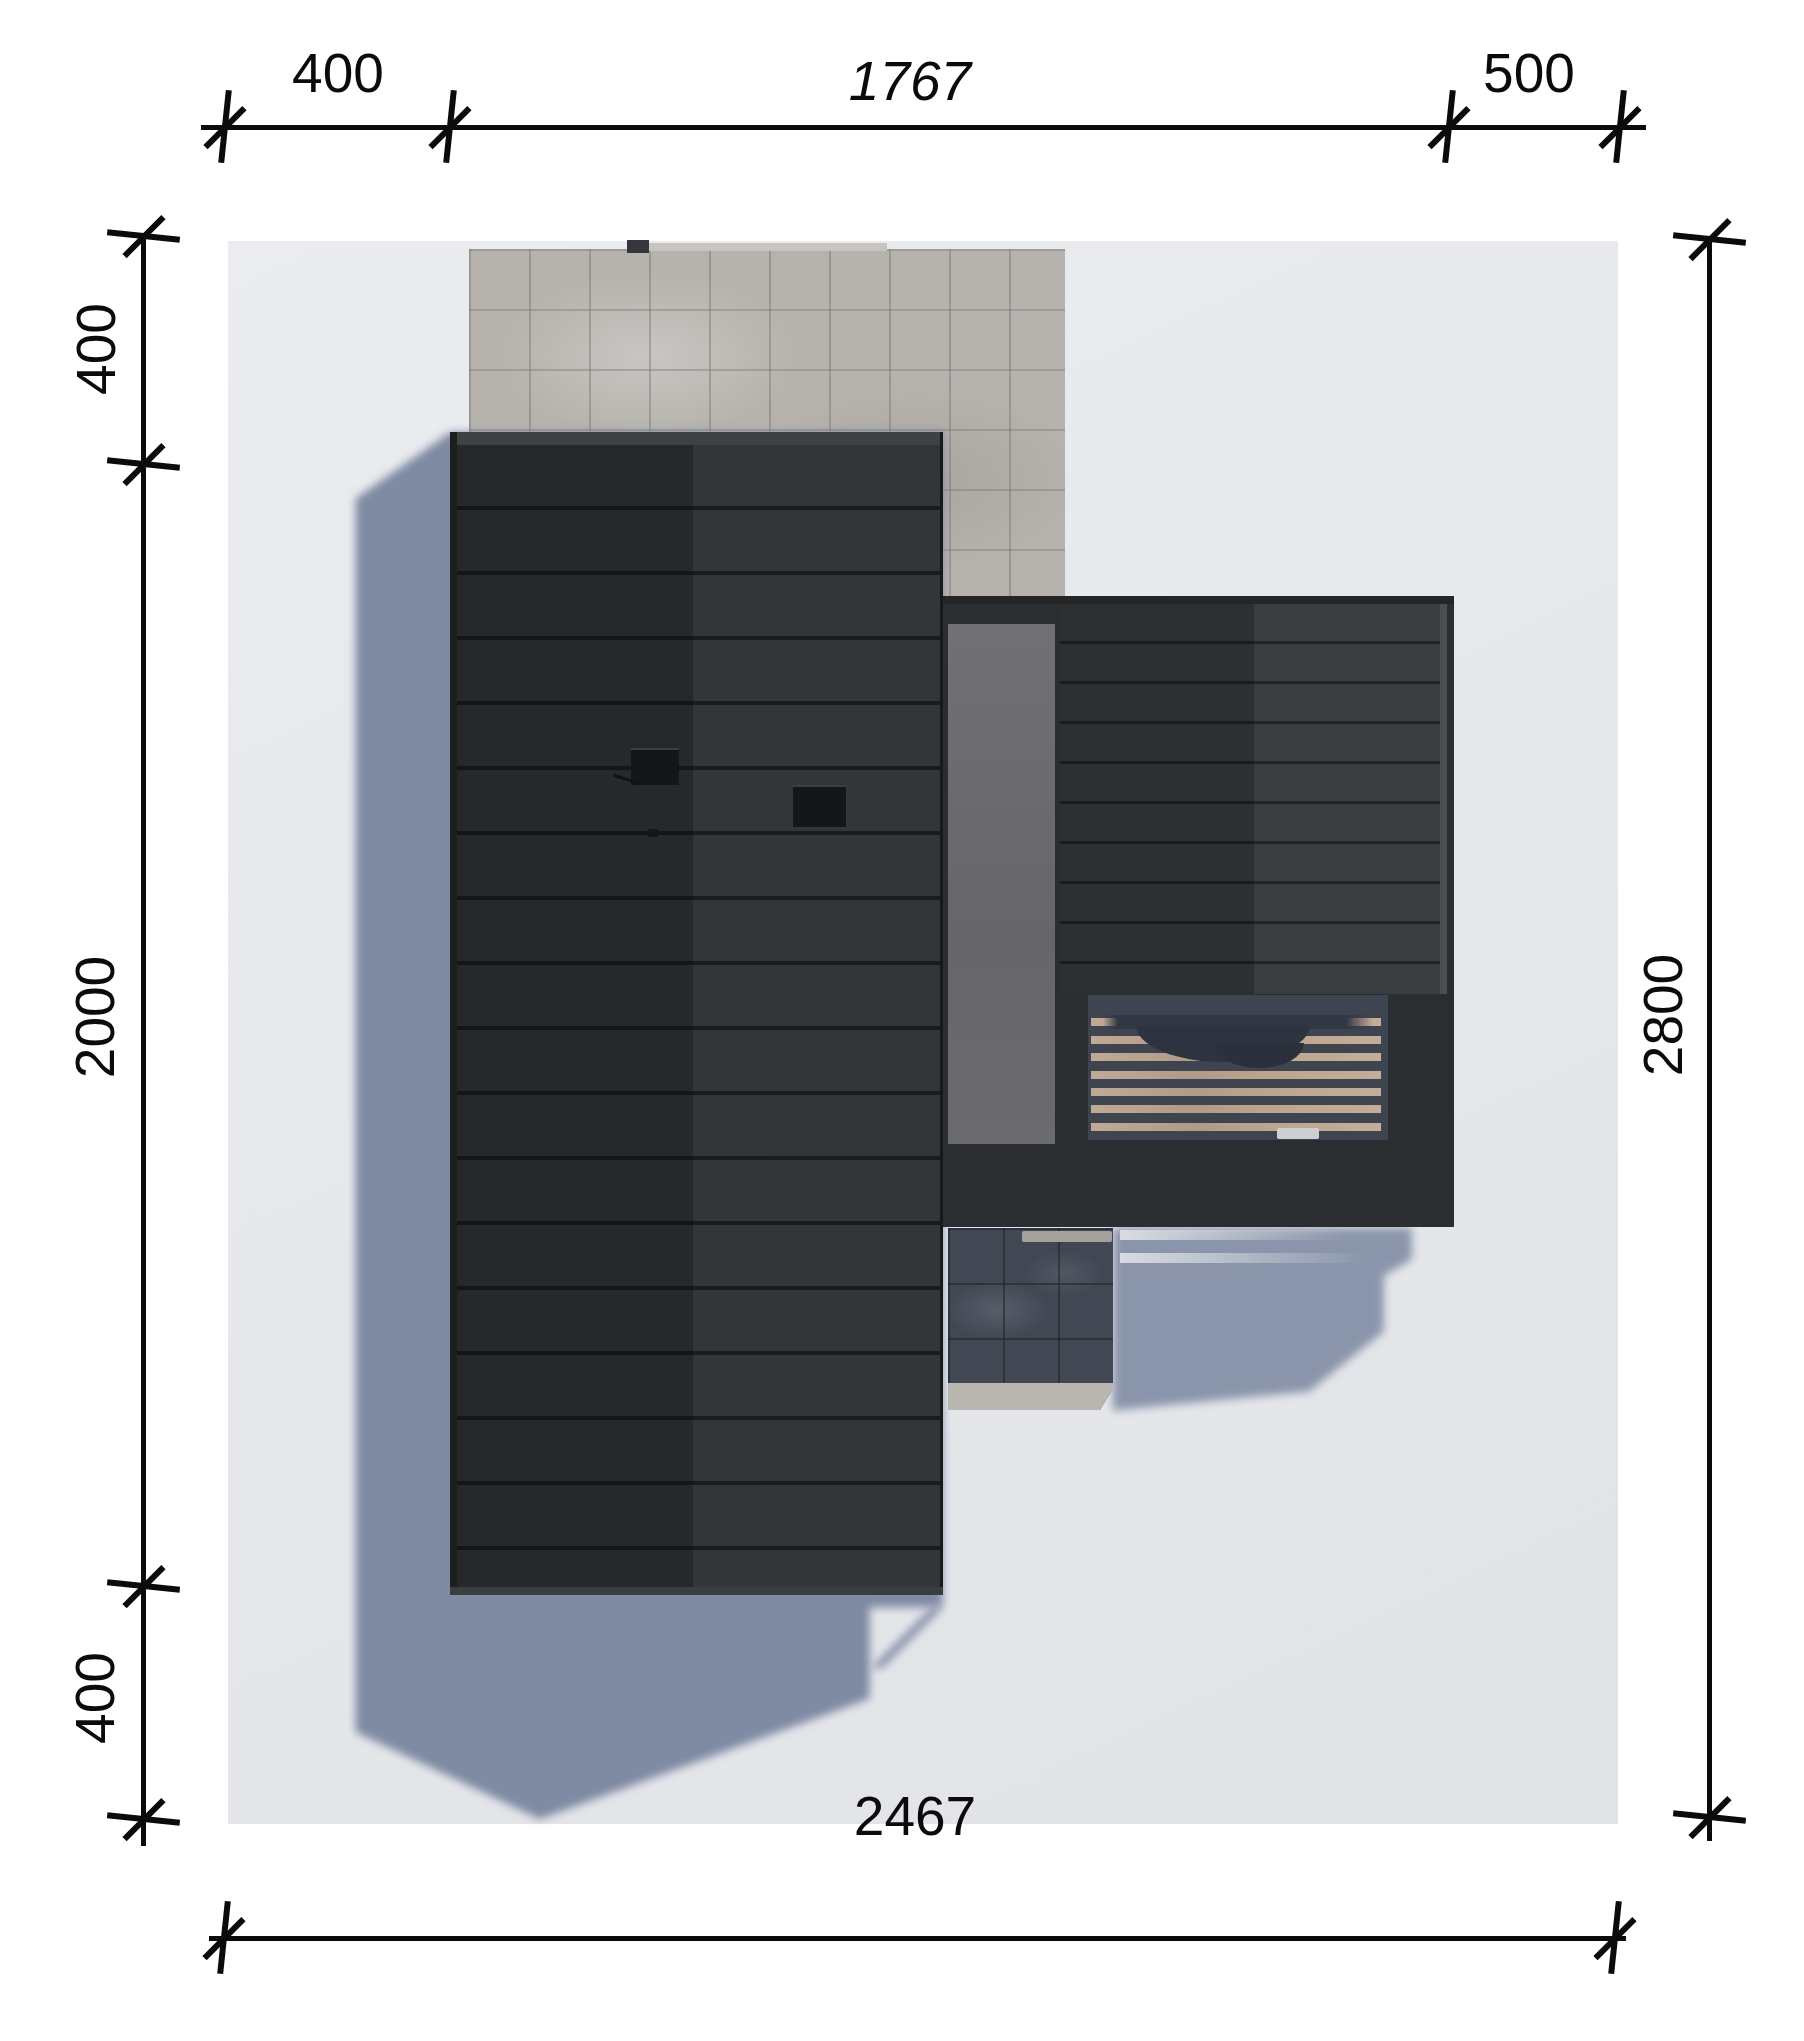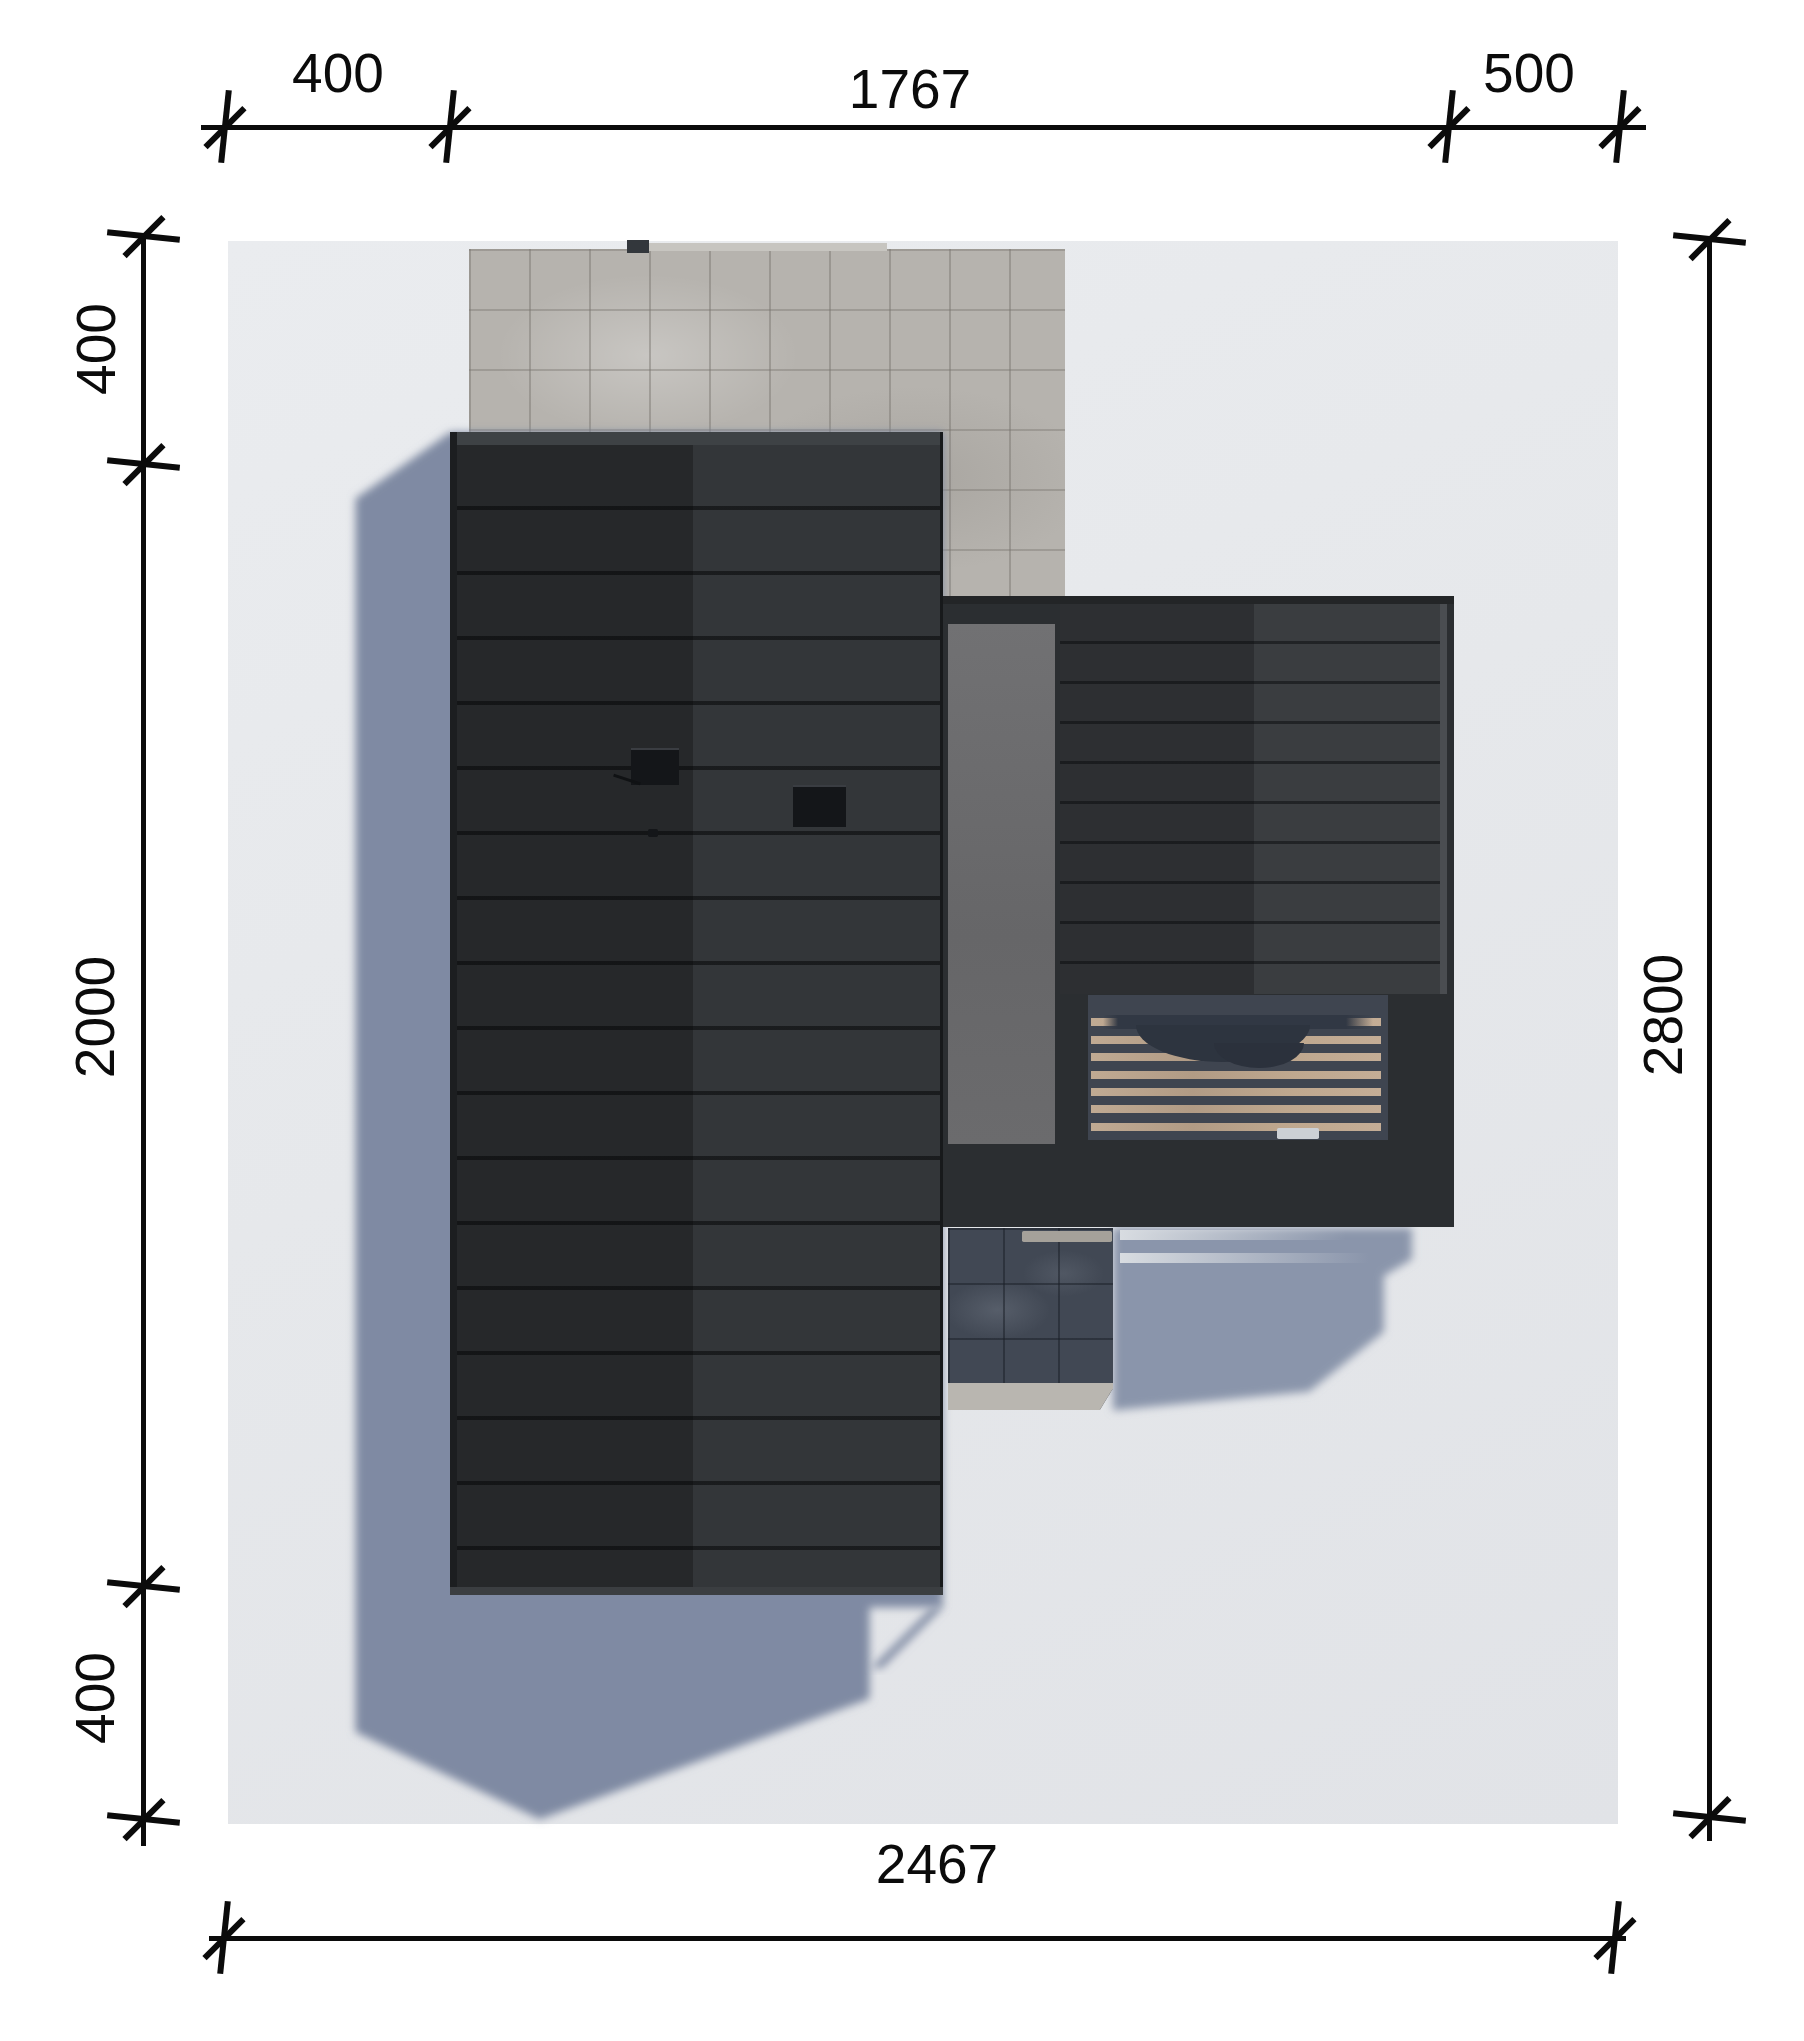--- a/index.html
+++ b/index.html
@@ -168,33 +168,33 @@
     </div>
   <div class="tick h" style="left:1449px;top:127px;">
       <div class="slash"></div>
       <div class="stub"></div>
     </div>
   <div class="tick h" style="left:1620px;top:127px;">
       <div class="slash"></div>
       <div class="stub"></div>
     </div>
   <div class="dlabel" style="left:338px;top:73px;">400</div>
-  <div class="dlabel" style="left:910px;top:89px;">1767</div>
+  <div class="dlabel" style="left:910px;top:81px;font-style:italic;">1767</div>
   <div class="dlabel" style="left:1529px;top:73px;">500</div>
 
   <div class="abs dline h" style="left:209px;top:1936px;width:1417px;"></div>
   <div class="tick h" style="left:224px;top:1938px;">
       <div class="slash"></div>
       <div class="stub"></div>
     </div>
   <div class="tick h" style="left:1615px;top:1938px;">
       <div class="slash"></div>
       <div class="stub"></div>
     </div>
-  <div class="dlabel" style="left:915px;top:1864px;margin-left:22px;">2467</div>
+  <div class="dlabel" style="left:915px;top:1816px;">2467</div>
 
   <div class="abs dline v" style="left:141px;top:234px;height:1612px;"></div>
   <div class="tick v" style="left:144px;top:236px;">
       <div class="slash"></div>
       <div class="stub"></div>
     </div>
   <div class="tick v" style="left:144px;top:464px;">
       <div class="slash"></div>
       <div class="stub"></div>
     </div>

